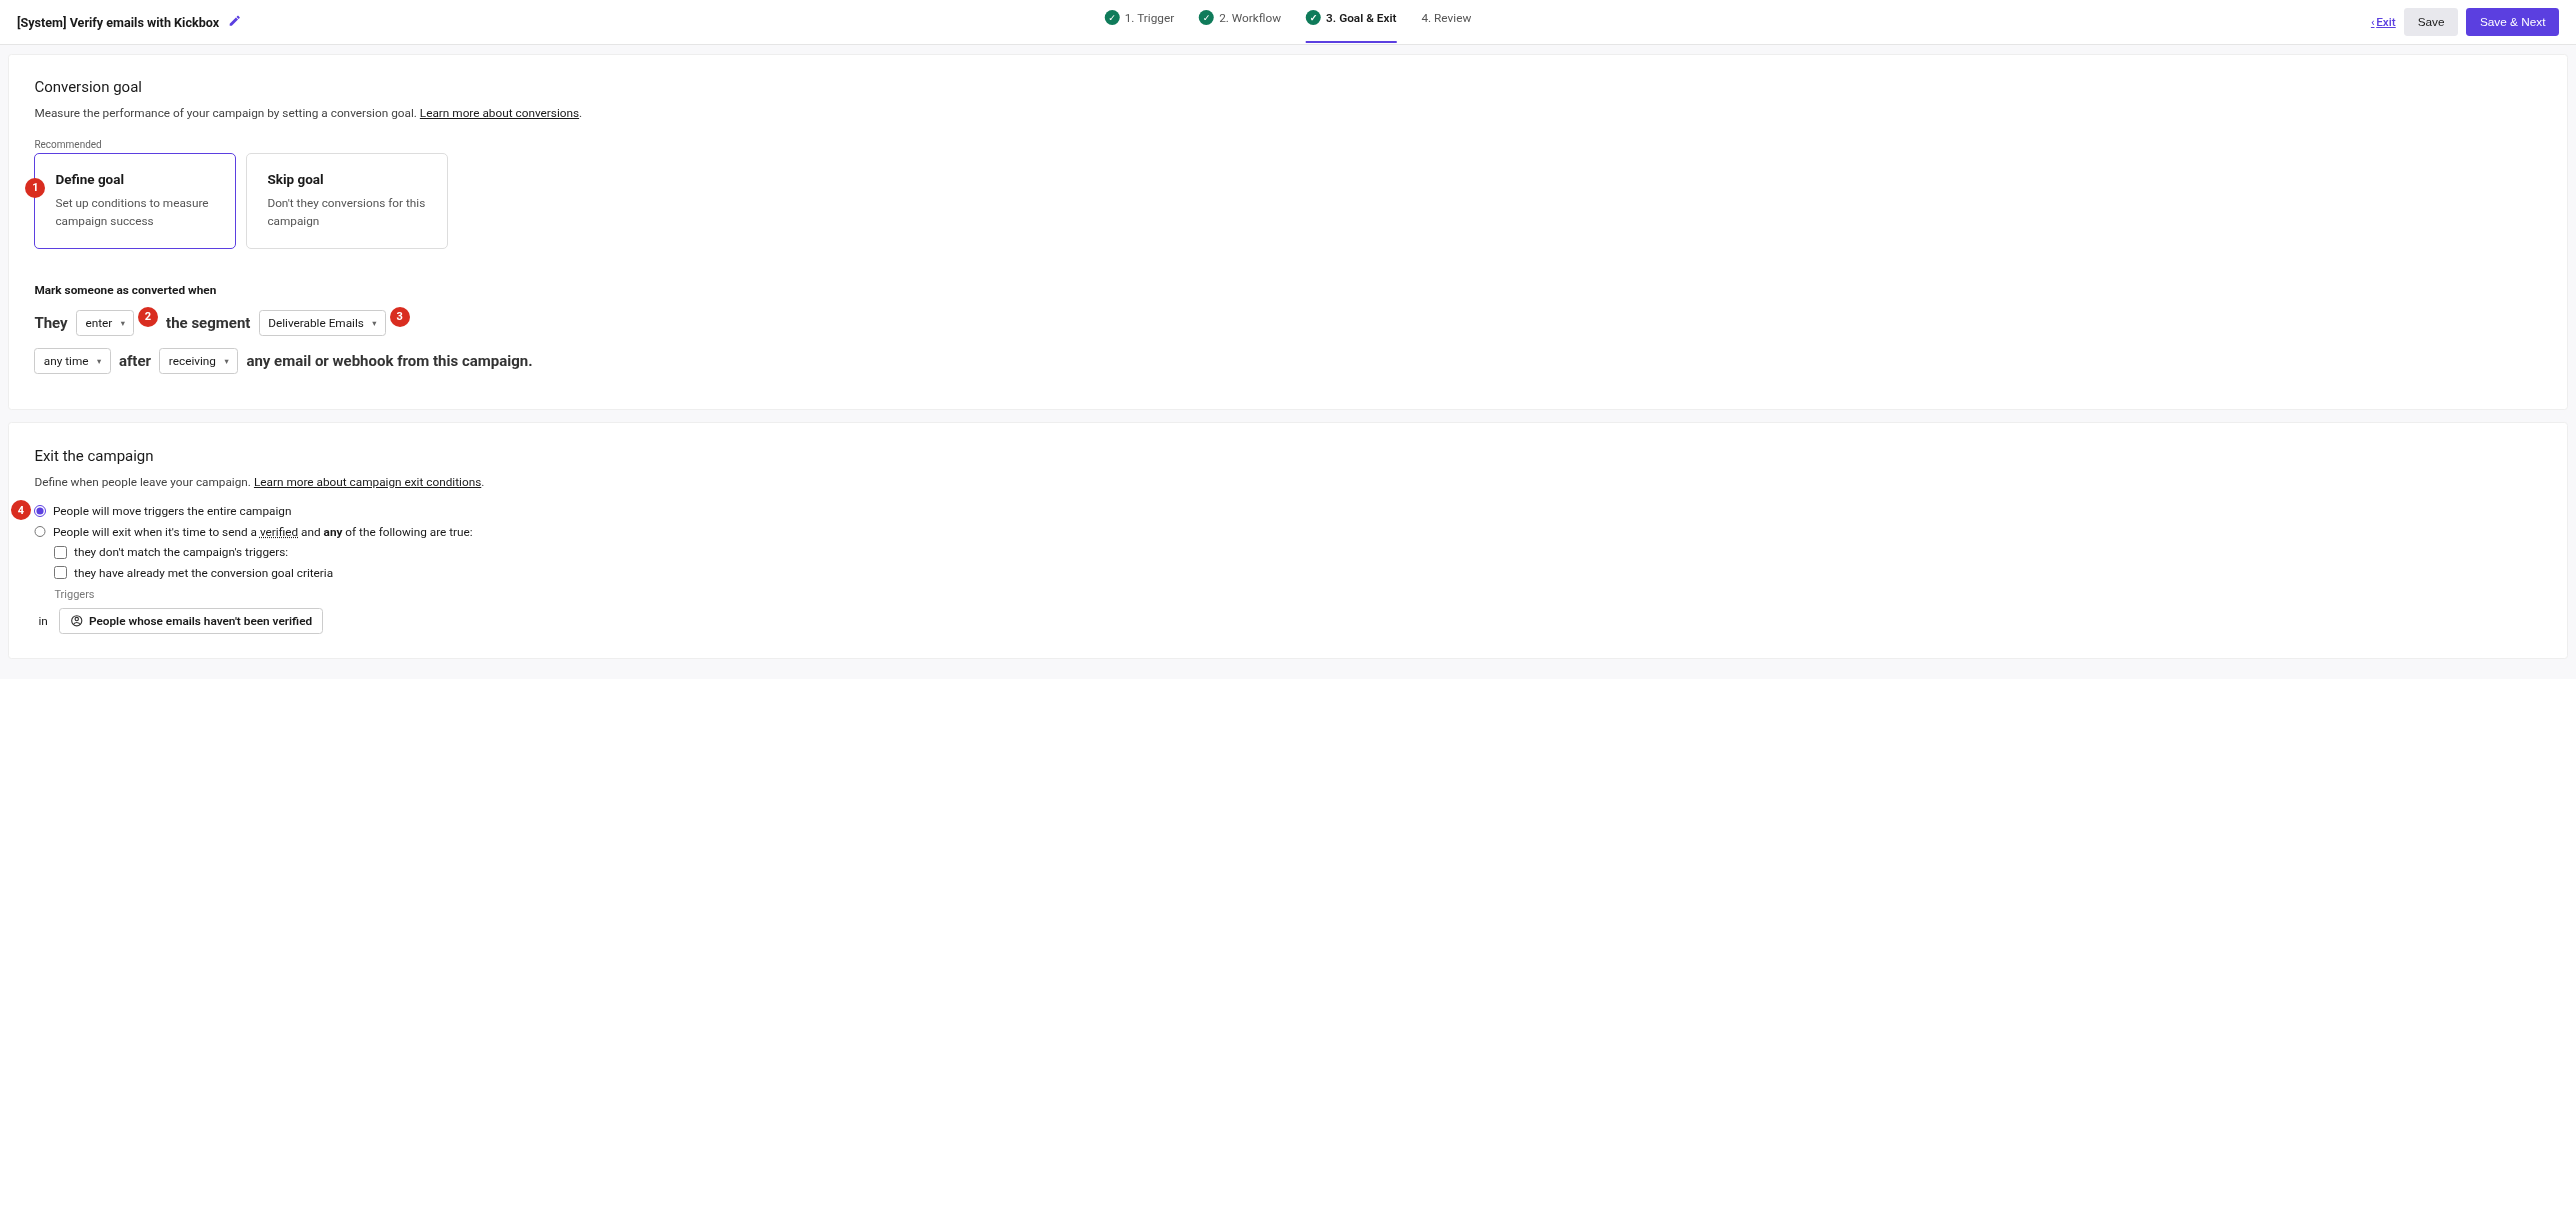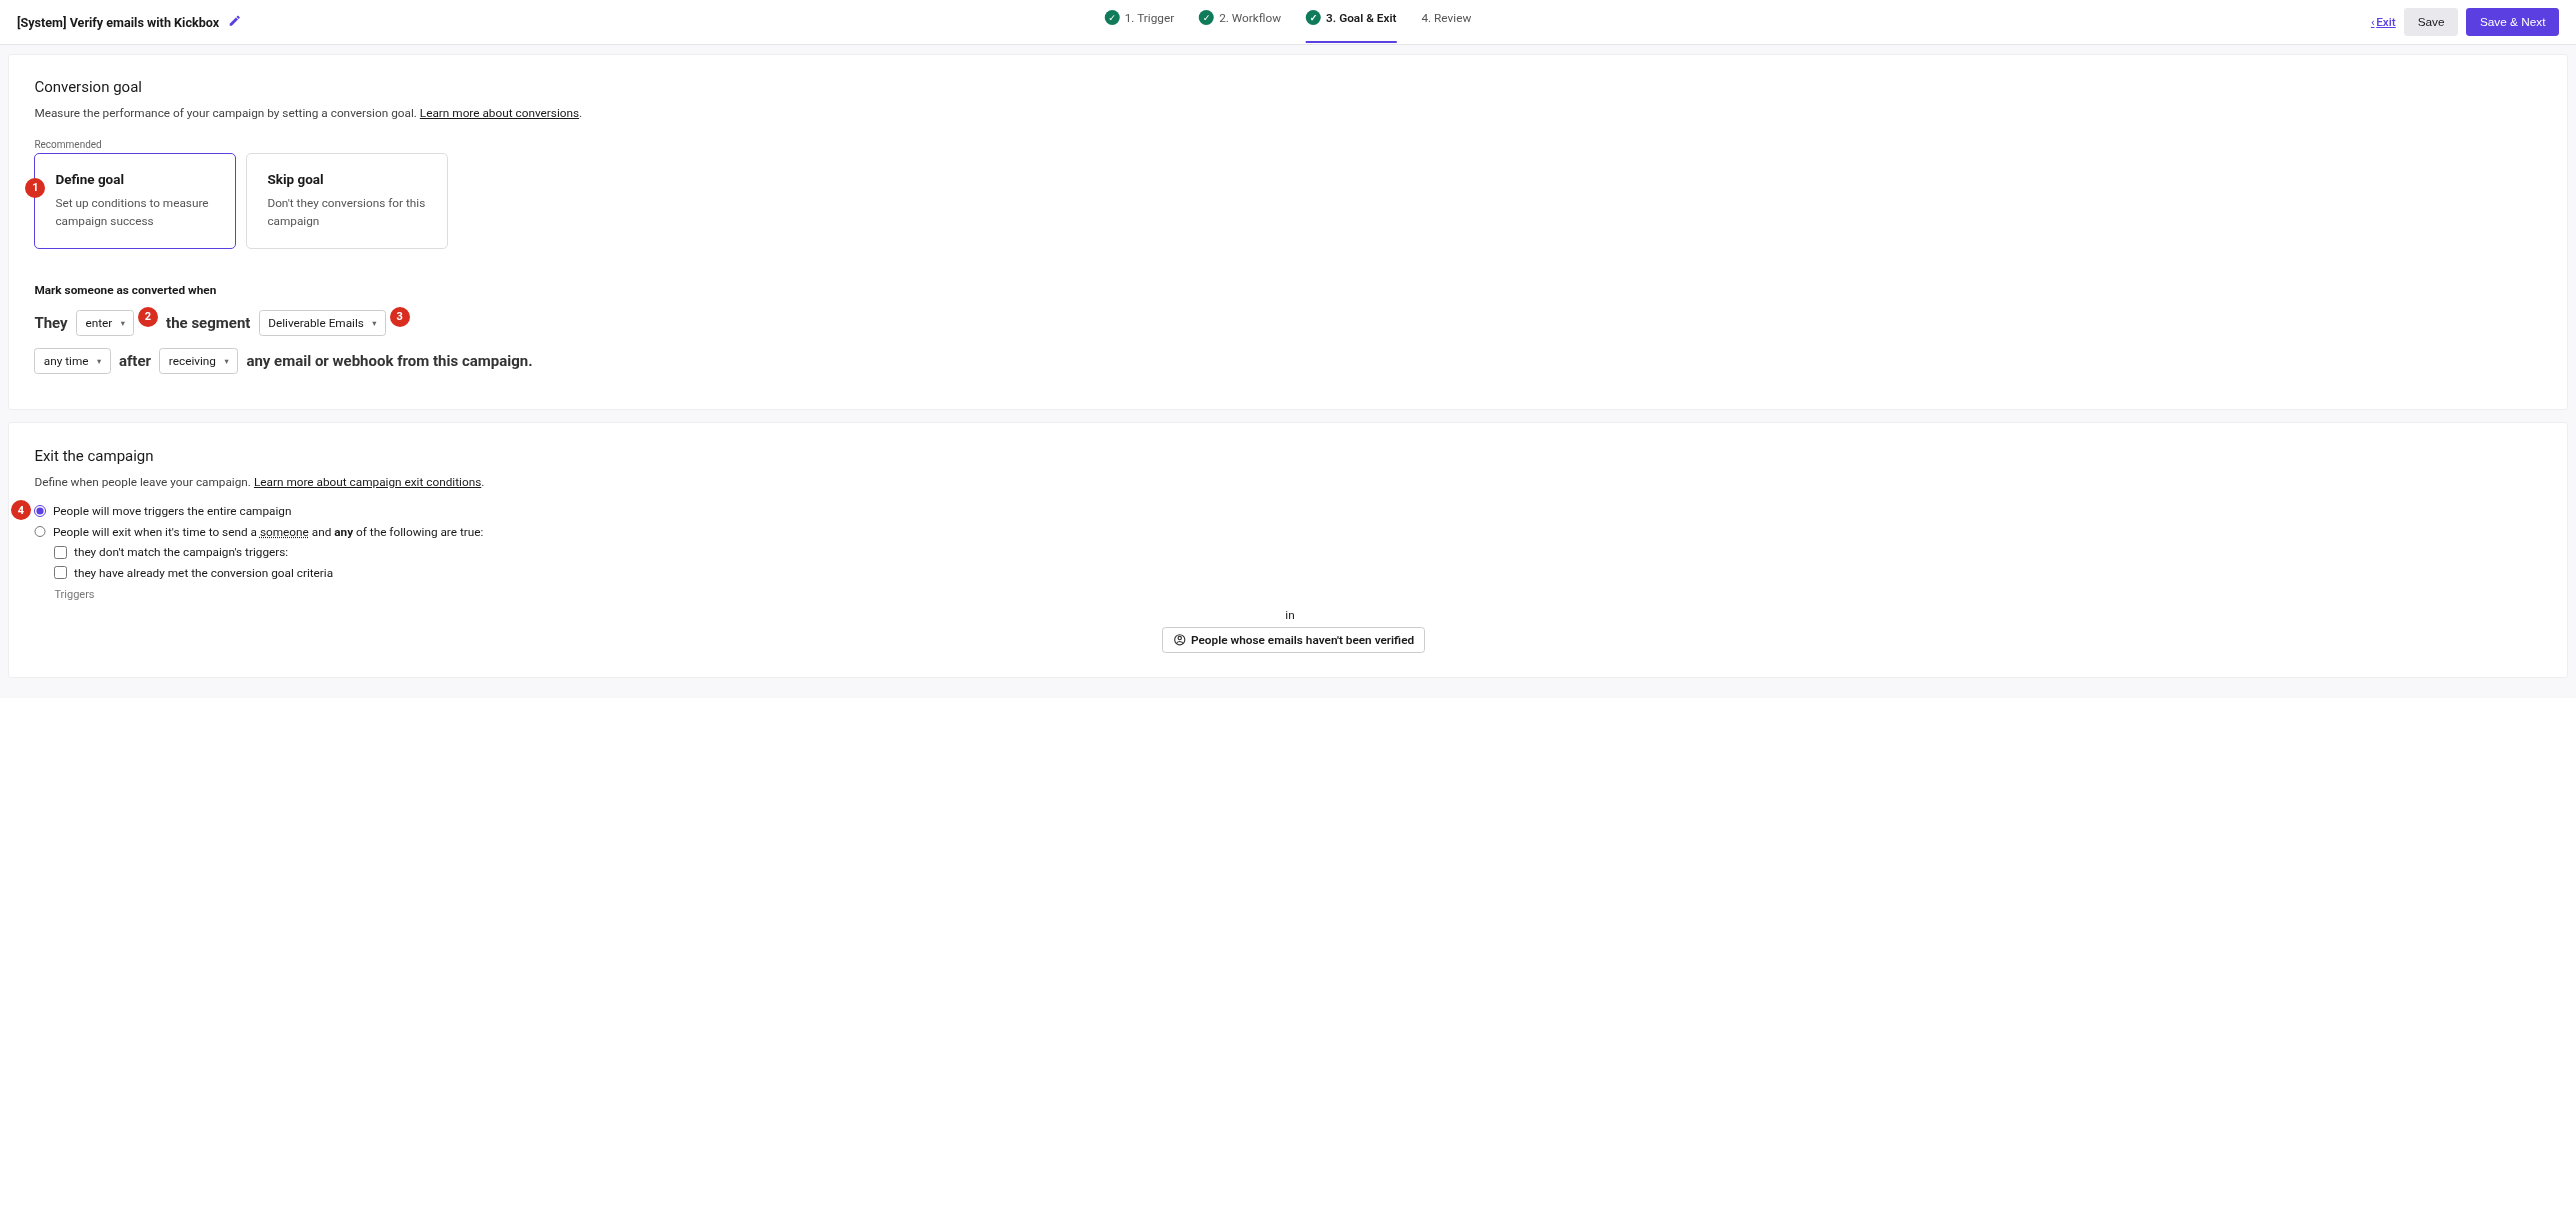--- a/index.html
+++ b/index.html
@@ -242,21 +242,20 @@
       align-items: center;
       gap: 5px;
       margin-left: 6.7px;
       font-weight: 600;
     }
     .in-row {
       display: flex;
       align-items: center;
       gap: 5px;
       margin-left: 4px;
-      flex-direction: column;
     }
     .bold { font-weight: 700; }
     .dotted { text-decoration: underline dotted; }
     .segment-icon {
       display: inline-flex;
       align-items: center;
       justify-content: center;
     }
     .relative-container { position: relative; }
   </style>
@@ -355,21 +354,21 @@
 
     <div class="radio-row" style="position:relative;">
       <span class="red-badge" style="left:-23.6px; top:-3.4px;">4</span>
       <input type="radio" name="exit-opt" checked="" style="">
       <span>People will move triggers the entire campaign</span>
     </div>
 
     <div class="radio-row">
       <input type="radio" name="exit-opt" style="">
       <span>
-        <span>People will exit when it's time to send a </span><span class="dotted">someone</span><span> and </span><span class="bold">any</span><span> of the following are true:</span>
+        <span>People will exit when it's time to send a </span><span class="dotted">verified</span><span> and </span><span class="bold">any</span><span> of the following are true:</span>
       </span>
     </div>
 
     <div class="checkbox-row">
       <input type="checkbox" style="">
       <span>they don't match the campaign's triggers:</span>
     </div>
 
     <div class="checkbox-row">
       <input type="checkbox" style="">

